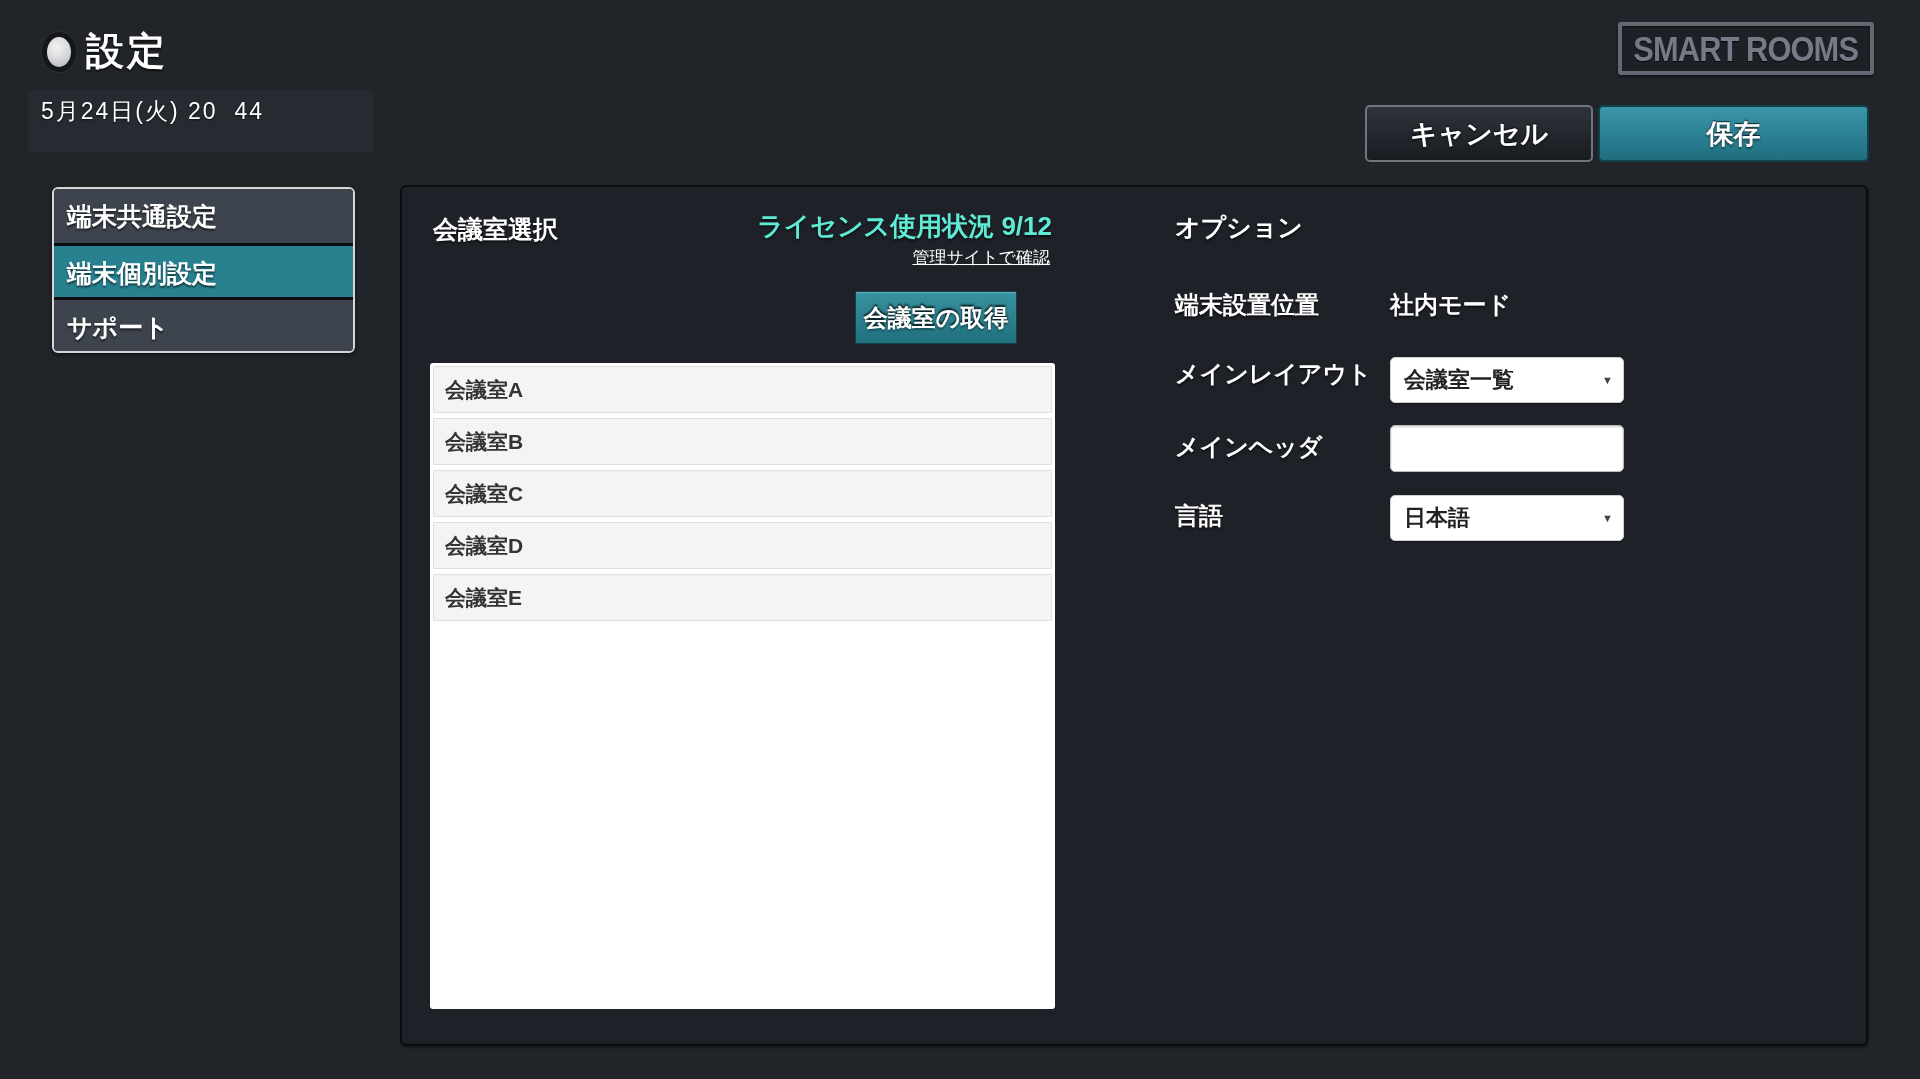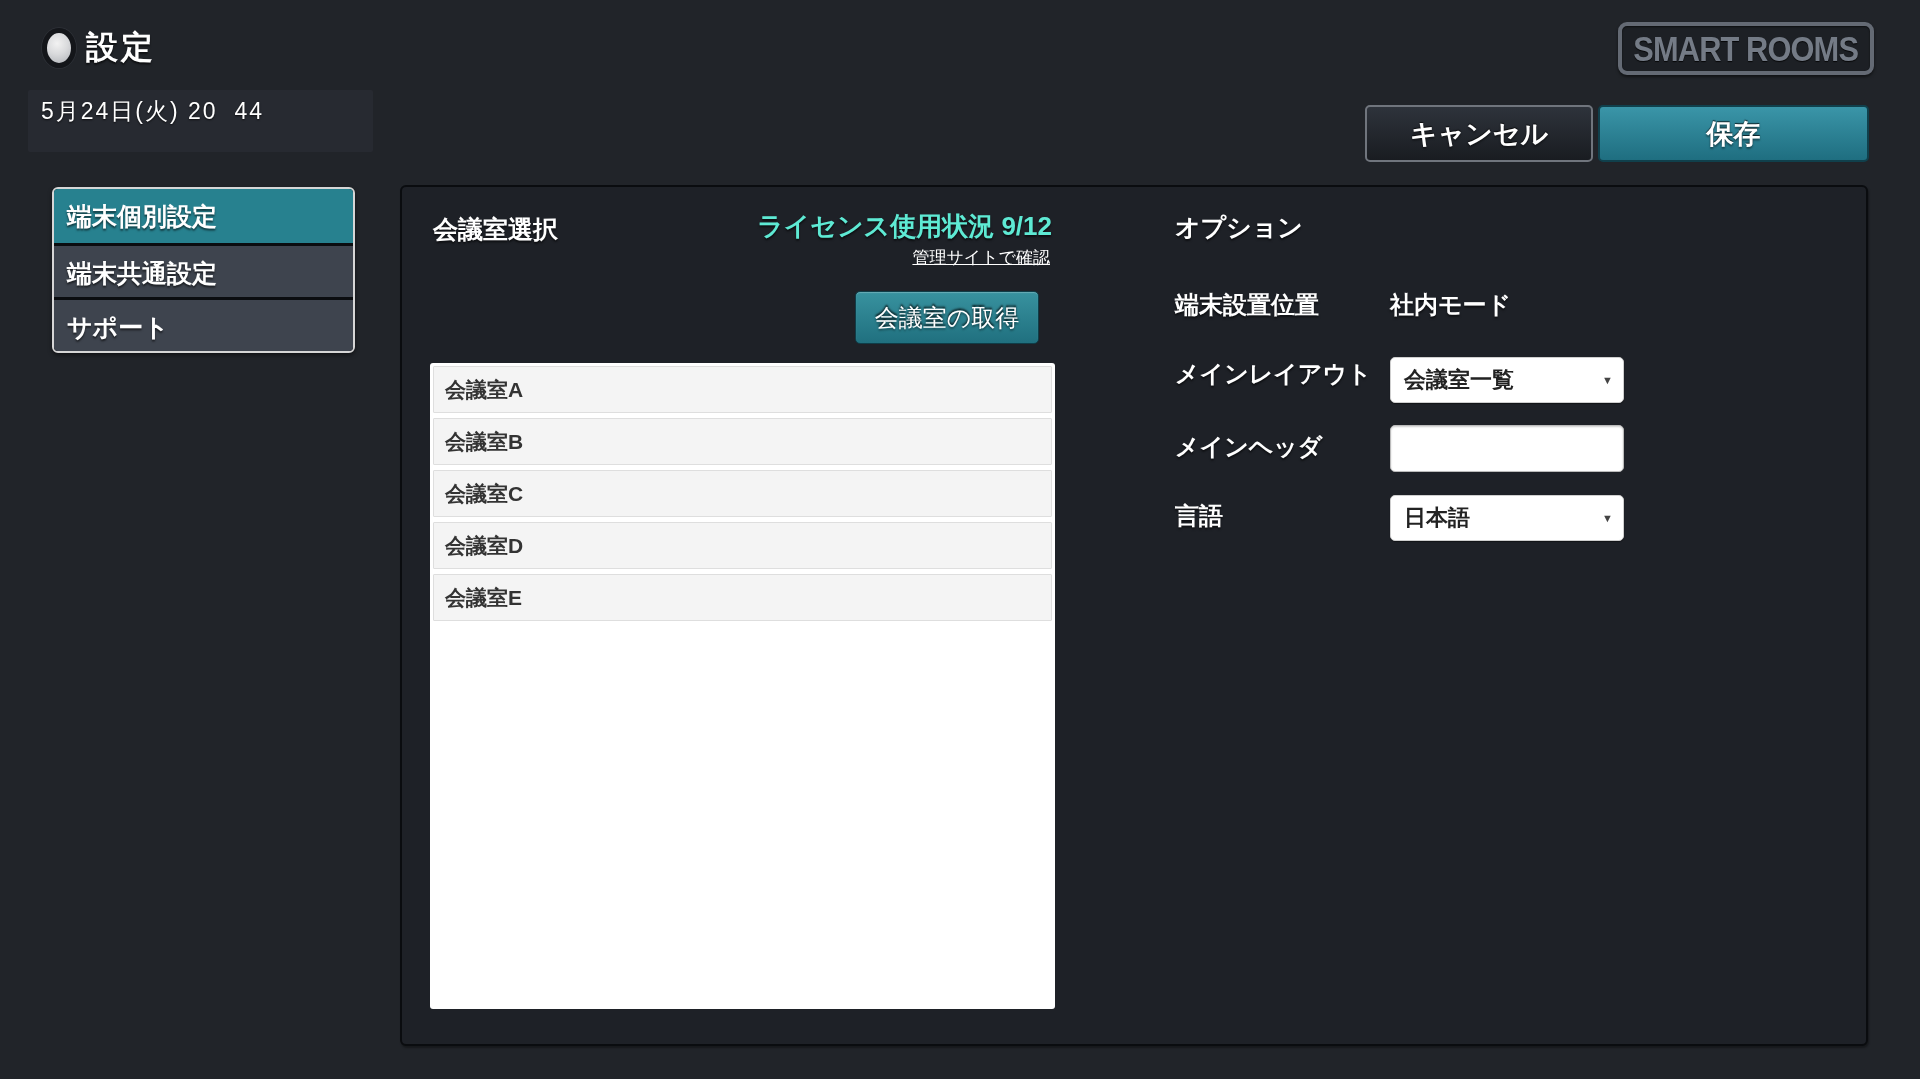--- a/index.html
+++ b/index.html
@@ -12,34 +12,34 @@
 
   
   .app-title { position:absolute; left:42px; top:26px; display:flex; align-items:center; }
   .circle-icon {
     width:34px; height:40px; border-radius:50%;
     border:5px solid #14161a;
     background:radial-gradient(circle at 42% 35%, #f2f2f2 0%, #d9dadc 45%, #aeb1b6 100%);
     box-shadow:0 0 0 1px #2c2f35;
   }
   .app-title-text {
-    margin-left:10px; font-size:32px; font-weight:bold; color:#fff;
+    margin-left:10px; font-size:38px; font-weight:bold; color:#fff;
     letter-spacing:3px; text-shadow:0 2px 2px rgba(0,0,0,.6);
   }
   .date-strip {
     position:absolute; left:28px; top:90px; width:345px; height:62px;
     background:#272a31; border-radius:2px;
   }
   .date-text {
     position:absolute; left:41px; top:96px; font-size:23px; color:#fff;
     letter-spacing:2px; white-space:pre; text-shadow:0 1px 2px rgba(0,0,0,.7);
   }
   .logo-box {
     position:absolute; left:1618px; top:22px; width:256px; height:53px;
-    border:4px solid #646a74; border-radius:9px; background:#1d2025;
+    border:4px solid #646a74; border-radius:3px; background:#1d2025;
     display:flex; align-items:center; justify-content:center;
     box-shadow:0 2px 3px rgba(0,0,0,.5), inset 0 1px 2px rgba(0,0,0,.6);
   }
   .logo-text {
     font-size:35px; font-weight:bold; color:#747b86; letter-spacing:-1px;
     transform:scaleX(.88); white-space:pre;
     text-shadow:0 1px 1px rgba(0,0,0,.8);
   }
 
   .btn { position:absolute; height:57px; border-radius:5px; cursor:pointer;
@@ -84,25 +84,25 @@
 
   .license-status {
     position:absolute; left:300px; top:22px; width:350px; text-align:right;
     font-size:26px; font-weight:bold; color:#5eead4; text-shadow:0 2px 2px rgba(0,0,0,.55);
   }
   .license-link {
     position:absolute; left:300px; top:59px; width:348px; text-align:right;
     font-size:17px; color:#fff; text-decoration:underline; cursor:pointer;
   }
   .btn-fetch {
-    position:absolute; left:453px; top:104px; width:184px; height:53px;
-    border-radius:5px; background:linear-gradient(#38929f, #20707f);
+    position:absolute; left:453px; top:104px; width:162px; height:53px;
+    border-radius:0; background:linear-gradient(#38929f, #20707f);
     border:1px solid #0f3d48; cursor:pointer;
     display:flex; align-items:center; justify-content:center;
-    font-size:24px; font-weight:normal; color:#fff;
+    font-size:24px; font-weight:bold; color:#fff;
     text-shadow:0 -2px 2px rgba(0,0,0,.8), 0 2px 2px rgba(0,0,0,.35);
     box-shadow:inset 0 1px 1px rgba(255,255,255,.25);
   }
 
   .room-list {
     position:absolute; left:28px; top:176px; width:625px; height:646px;
     background:#fff; border-radius:3px; padding:3px;
   }
   .room-row {
     height:47px; line-height:45px; margin-bottom:5px;
@@ -146,22 +146,22 @@
   <div class="date-text">5月24日(火) 20  44</div>
 
   <div class="logo-box">
     <span class="logo-text">SMART ROOMS</span>
   </div>
 
   <div class="btn btn-cancel">キャンセル</div>
   <div class="btn btn-save">保存</div>
 
   <div class="side-tabs">
+    <div class="side-tab">端末共通設定</div>
     <div class="side-tab selected">端末個別設定</div>
-    <div class="side-tab">端末共通設定</div>
     <div class="side-tab">サポート</div>
   </div>
 
   <div class="panel">
 
     <div class="section-title t-room">会議室選択</div>
 
     <div class="license-status">ライセンス使用状況 9/12</div>
     <div class="license-link">管理サイトで確認</div>
 

